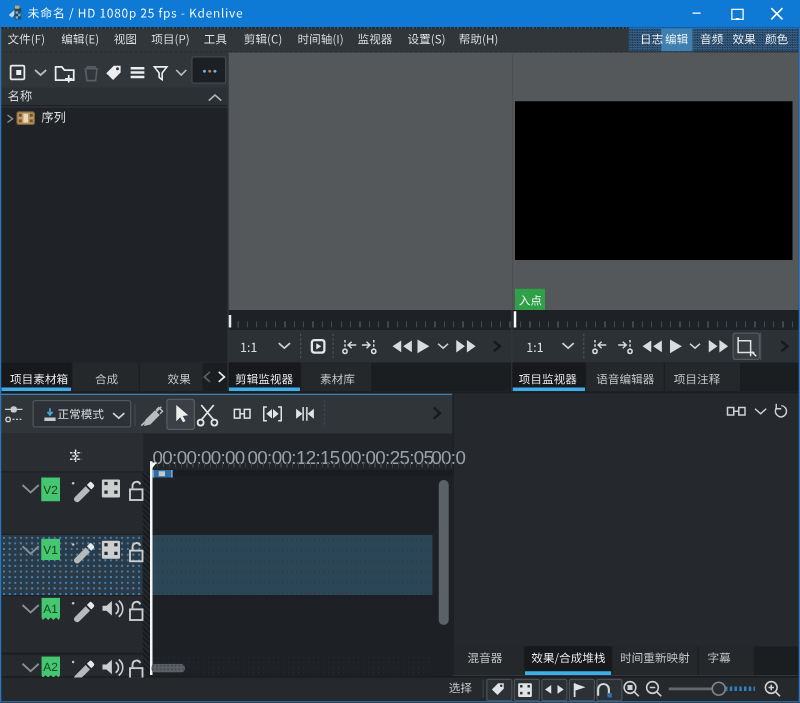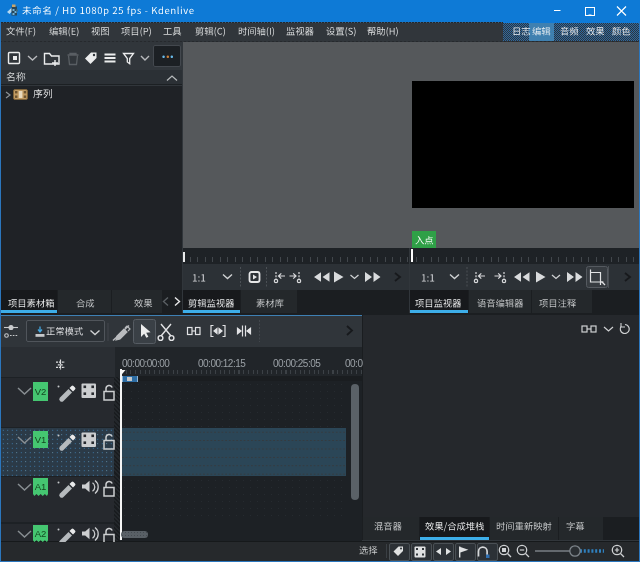--- a/index.html
+++ b/index.html
@@ -32,21 +32,21 @@
 .tabu{position:absolute;left:0;bottom:0;height:3px;background:#3daee9;width:100%}
 
 #ttools{left:0;top:315px;width:362px;height:32px;background:#30353a;border-top:1.5px solid #3e80b4}
 #rpanel{left:362px;top:315px;width:277px;height:202px;background:#25282c;border-left:1px solid #1a1d20}
 #tl{left:0;top:347px;width:362px;height:194px;background:#1d2125}
 #sbar{left:0;top:541px;width:640px;height:20px;background:#26292c;border-top:1px solid #16191b}
 
 #bl{left:0;top:22px;width:1px;height:540px;background:#2b76bd}
 #br{left:639px;top:22px;width:1px;height:540px;background:#2b76bd}
 #bb{left:0;top:560.5px;width:640px;height:1.5px;background:#2b76bd}
-.tc{position:absolute;font-size:10px;color:#9aa0a5;letter-spacing:-0.5px}
+.tc{position:absolute;font-size:15px;color:#9aa0a5;letter-spacing:-0.5px}
 </style></head>
 <body>
 <div id="win">
   <div class="abs" id="title">
     <svg class="abs" style="left:7px;top:4px" width="12" height="13" viewBox="0 0 12 13">
       <path d="M0 8 L5 3.5 L7 5.5 L2.5 10 Z" fill="#b5d9f2"></path>
       <rect x="4.5" y="2.5" width="5.5" height="9" fill="#27465a"></rect>
       <rect x="5" y="0.5" width="3.5" height="2.5" fill="#c9a66b"></rect>
       <rect x="5.5" y="5" width="2" height="2" fill="#6fb1d8"></rect>
       <rect x="7.5" y="7" width="2" height="2" fill="#6fb1d8"></rect>

